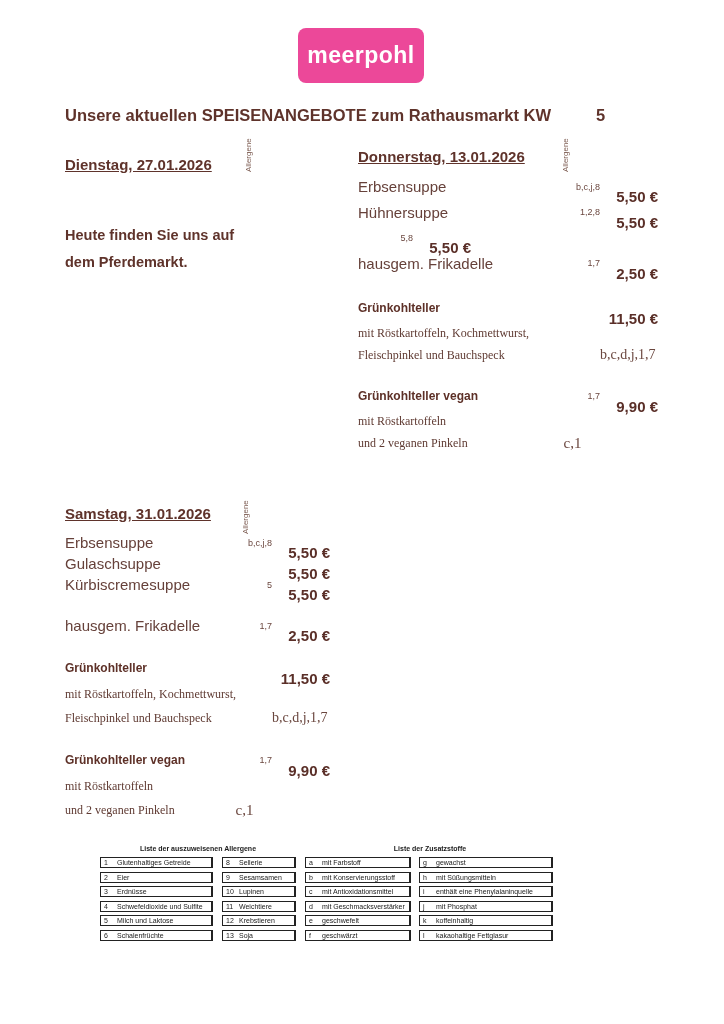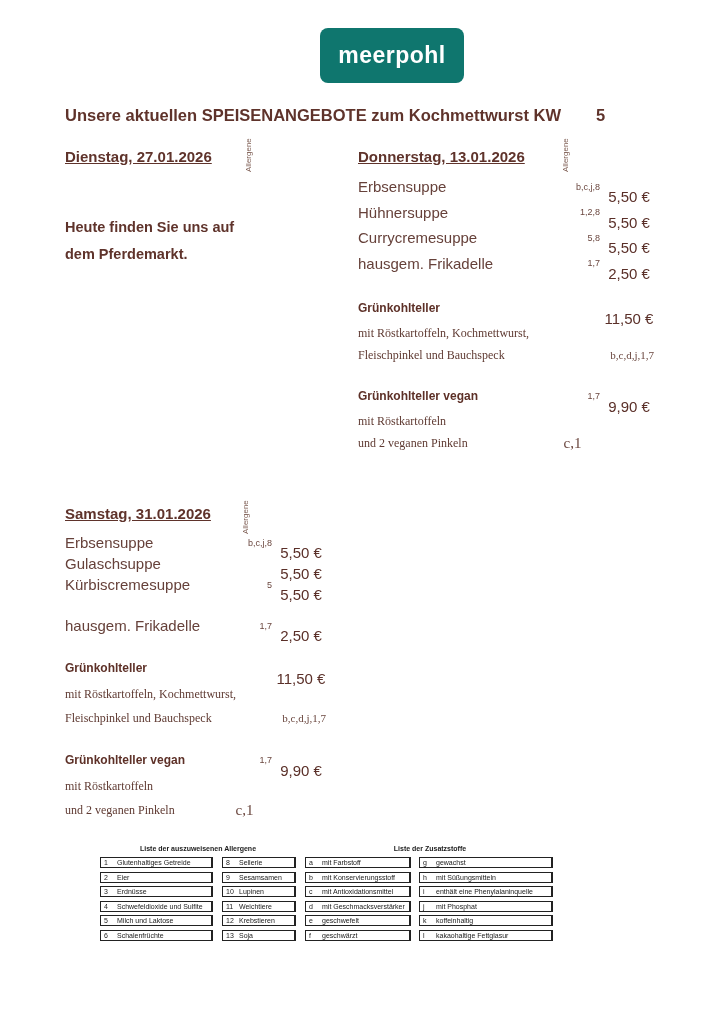--- a/index.html
+++ b/index.html
@@ -5,23 +5,23 @@
   * { margin:0; padding:0; box-sizing:border-box; }
   html,body { background:#ffffff; }
   body {
     width:724px; height:1024px; position:relative; overflow:hidden;
     font-family:"Liberation Sans", sans-serif; color:#5f332b;
   }
   .abs { position:absolute; }
 
   
   .logo {
-    left:298px; top:28px; width:144px; height:55px;
-    background:#0f766e; border-radius:8px;
-    display:flex; align-items:center; justify-content:center;margin-left:22px;
+    left:298px; top:28px; width:126px; height:55px;
+    background:#ec4899; border-radius:8px;
+    display:flex; align-items:center; justify-content:center;
   }
   .logo span { color:#ffffff; font-weight:bold; font-size:23px; letter-spacing:0.5px; }
 
   
   .page-title { left:65px; top:106px; font-size:16.5px; font-weight:bold; color:#5f332b; white-space:nowrap; }
   .week-num  { left:596px; top:106px; font-size:16.5px; font-weight:bold; color:#5f332b; }
 
   
   .allergene-label {
     writing-mode:vertical-rl; transform:rotate(180deg);
@@ -29,36 +29,36 @@
     text-align:left; line-height:12px;
   }
 
   
   .day-heading { font-size:15px; font-weight:bold; text-decoration:underline; color:#5f332b; height:22px; }
   .note { margin-top:44px; font-size:14.5px; font-weight:bold; line-height:27px; color:#5f332b; }
 
   .menu-row { display:flex; align-items:center; }
   .mi-name  { flex:1; font-size:15px; color:#66413a; white-space:nowrap; }
   .mi-all   { width:55px; font-size:9px; text-align:right; color:#6a463e; }
-  .mi-price { width:58px; font-size:15px; font-weight:normal; text-align:center; color:#5a2f28; white-space:nowrap;margin-top:20px; }
+  .mi-price { width:58px; font-size:15px; font-weight:bold; text-align:right; color:#5a2f28; white-space:nowrap;margin-top:20px; }
 
   .col-don .menu-row { height:25.5px; }
   .col-sam .menu-row { height:21px; }
   .col-don .items { margin-top:4px; }
   .col-sam .items { margin-top:5px; }
   .row-gap { margin-top:20px; }
 
   .special { }
   .sp-head { display:flex; align-items:center; height:20px; }
   .sp-name { flex:1; font-size:12px; font-weight:bold; color:#5d3027; white-space:nowrap; }
   .desc-row { display:flex; align-items:center; height:22px; font-size:12px; color:#5f3a32;font-family:Liberation Serif, serif; }
   .col-sam .desc-row { height:24px; }
   .ds-text { flex:1; white-space:nowrap; }
   .ds-all  { width:55px; font-size:15px; text-align:center; color:#6a463e; }
-  .ds-price{ width:58px; font-size:11px; text-align:right; color:#6a463e; padding-right:4px; }
+  .ds-price{ width:58px; font-size:14px; text-align:right; color:#6a463e; padding-right:4px; }
   .sp1 { margin-top:22px; }
   .sp2 { margin-top:20px; }
   .sp-desc { margin-top:4px; }
 
   
   .ttitle { font-size:7px; font-weight:bold; color:#1a1a1a; text-align:center; }
   .tcol { display:flex; flex-direction:column; }
   .tcell {
     height:11px; margin-bottom:3.5px; border:1px solid #222; border-right:2px solid #222;
     display:flex; align-items:center; font-size:7px; color:#1a1a1a;
@@ -67,28 +67,28 @@
   .tcode { width:13px; flex:none; }
   .tlabel { flex:1; }
 </style>
 </head>
 <body>
 
 <div class="abs logo">
   <span>meerpohl</span>
 </div>
 
-<div class="abs page-title">Unsere aktuellen SPEISENANGEBOTE zum Kochmettwurst KW</div>
+<div class="abs page-title">Unsere aktuellen SPEISENANGEBOTE zum Rathausmarkt KW</div>
 <div class="abs week-num">5</div>
 
 <div class="abs allergene-label" style="left:243px; top:124px;">Allergene</div>
 <div class="abs allergene-label" style="left:560px; top:124px;">Allergene</div>
 <div class="abs allergene-label" style="left:240px; top:486px;">Allergene</div>
 
-<div class="abs" style="left:65px; top:148px; width:272px;">
+<div class="abs" style="left:65px; top:156px; width:272px;">
   <div class="day-heading">Dienstag, 27.01.2026</div>
   <div class="note">
     <div>Heute finden Sie uns auf</div>
     <div>dem Pferdemarkt.</div>
   </div>
 </div>
 
 <div class="abs col-don" style="left:358px; top:148px; width:300px;">
   <div class="day-heading">Donnerstag, 13.01.2026</div>
 
@@ -100,21 +100,20 @@
         <span class="mi-price">5,50 €</span>
       </div>
 
       <div class="menu-row">
         <span class="mi-name">Hühnersuppe</span>
         <span class="mi-all">1,2,8</span>
         <span class="mi-price">5,50 €</span>
       </div>
 
       <div class="menu-row">
-        <span class="mi-name">Currycremesuppe</span>
         <span class="mi-all">5,8</span>
         <span class="mi-price">5,50 €</span>
       </div>
 
       <div class="menu-row">
         <span class="mi-name">hausgem. Frikadelle</span>
         <span class="mi-all">1,7</span>
         <span class="mi-price">2,50 €</span>
       </div>
     </div>

